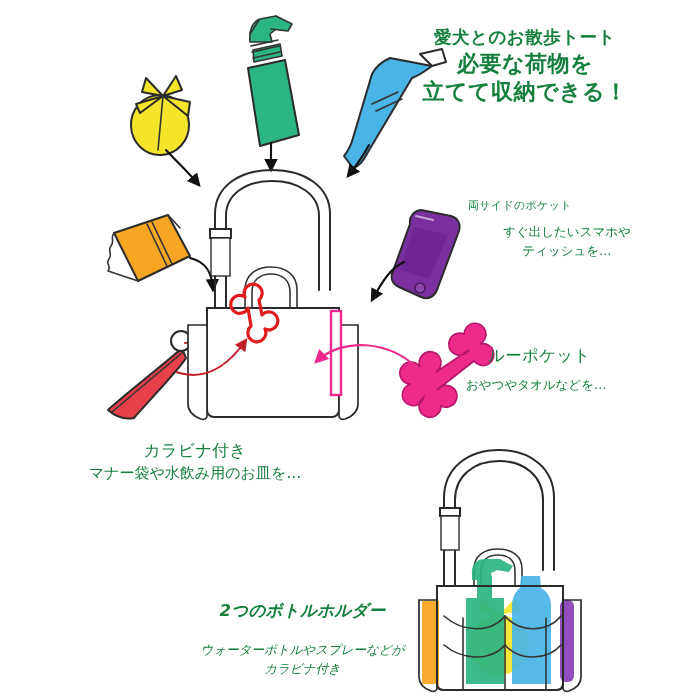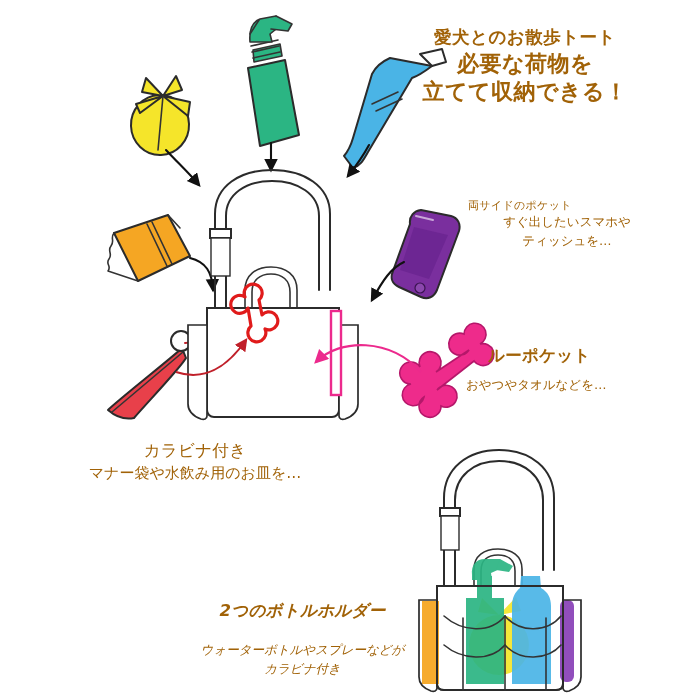--- a/index.html
+++ b/index.html
@@ -6,34 +6,34 @@
   html,body{margin:0;padding:0;}
   body{
     width:700px;height:700px;
     background:#ffffff;
     font-family:"DejaVu Sans","Liberation Sans",sans-serif;
     overflow:hidden;
     position:relative;
   }
   #stage{position:relative;width:700px;height:700px;}
   #art{position:absolute;left:0;top:0;width:700px;height:700px;}
-  .txt{position:absolute;color:#a16207;white-space:nowrap;}
+  .txt{position:absolute;color:#15803d;white-space:nowrap;}
   
   #headline{left:410px;top:26px;width:230px;text-align:center;white-space:normal;}
   #headline .l1{font-size:17.5px;font-weight:bold;letter-spacing:.5px;line-height:1.35;}
   #headline .l2{font-size:22px;font-weight:bold;letter-spacing:.5px;line-height:1.3;text-align:center;}
   #headline .l3{font-size:22px;font-weight:bold;letter-spacing:.5px;line-height:1.3;}
   
   #cal-side{left:468px;top:198px;width:220px;white-space:normal;}
   #cal-side .hd{font-size:11px;font-weight:normal;letter-spacing:.3px;}
-  #cal-side .sb{font-size:12.5px;line-height:1.5;margin-top:0;padding-left:6px;}
+  #cal-side .sb{font-size:12.5px;line-height:1.5;margin-top:10px;padding-left:6px;}
   #cal-side .sb .c{display:block;text-align:center;width:186px;}
   
   #cal-loop{left:466px;top:345px;width:225px;white-space:normal;}
-  #cal-loop .hd{font-size:16.5px;font-weight:bold;letter-spacing:.3px;padding-left:22px;}
+  #cal-loop .hd{font-size:16.5px;font-weight:normal;letter-spacing:.3px;padding-left:22px;}
   #cal-loop .sb{font-size:12.5px;line-height:1.5;margin-top:9px;}
   
   #cal-cara{left:70px;top:440px;width:250px;text-align:center;white-space:normal;}
   #cal-cara .hd{font-size:16.5px;font-weight:normal;letter-spacing:.3px;}
   #cal-cara .sb{font-size:15px;line-height:1.5;margin-top:0;}
   
   #cal-bot{left:165px;top:600px;width:275px;text-align:center;white-space:normal;font-style:italic;}
   #cal-bot .hd{font-size:16.5px;font-weight:bold;letter-spacing:.3px;}
   #cal-bot .sb{font-size:12.5px;line-height:1.55;margin-top:18px;}
 </style>

